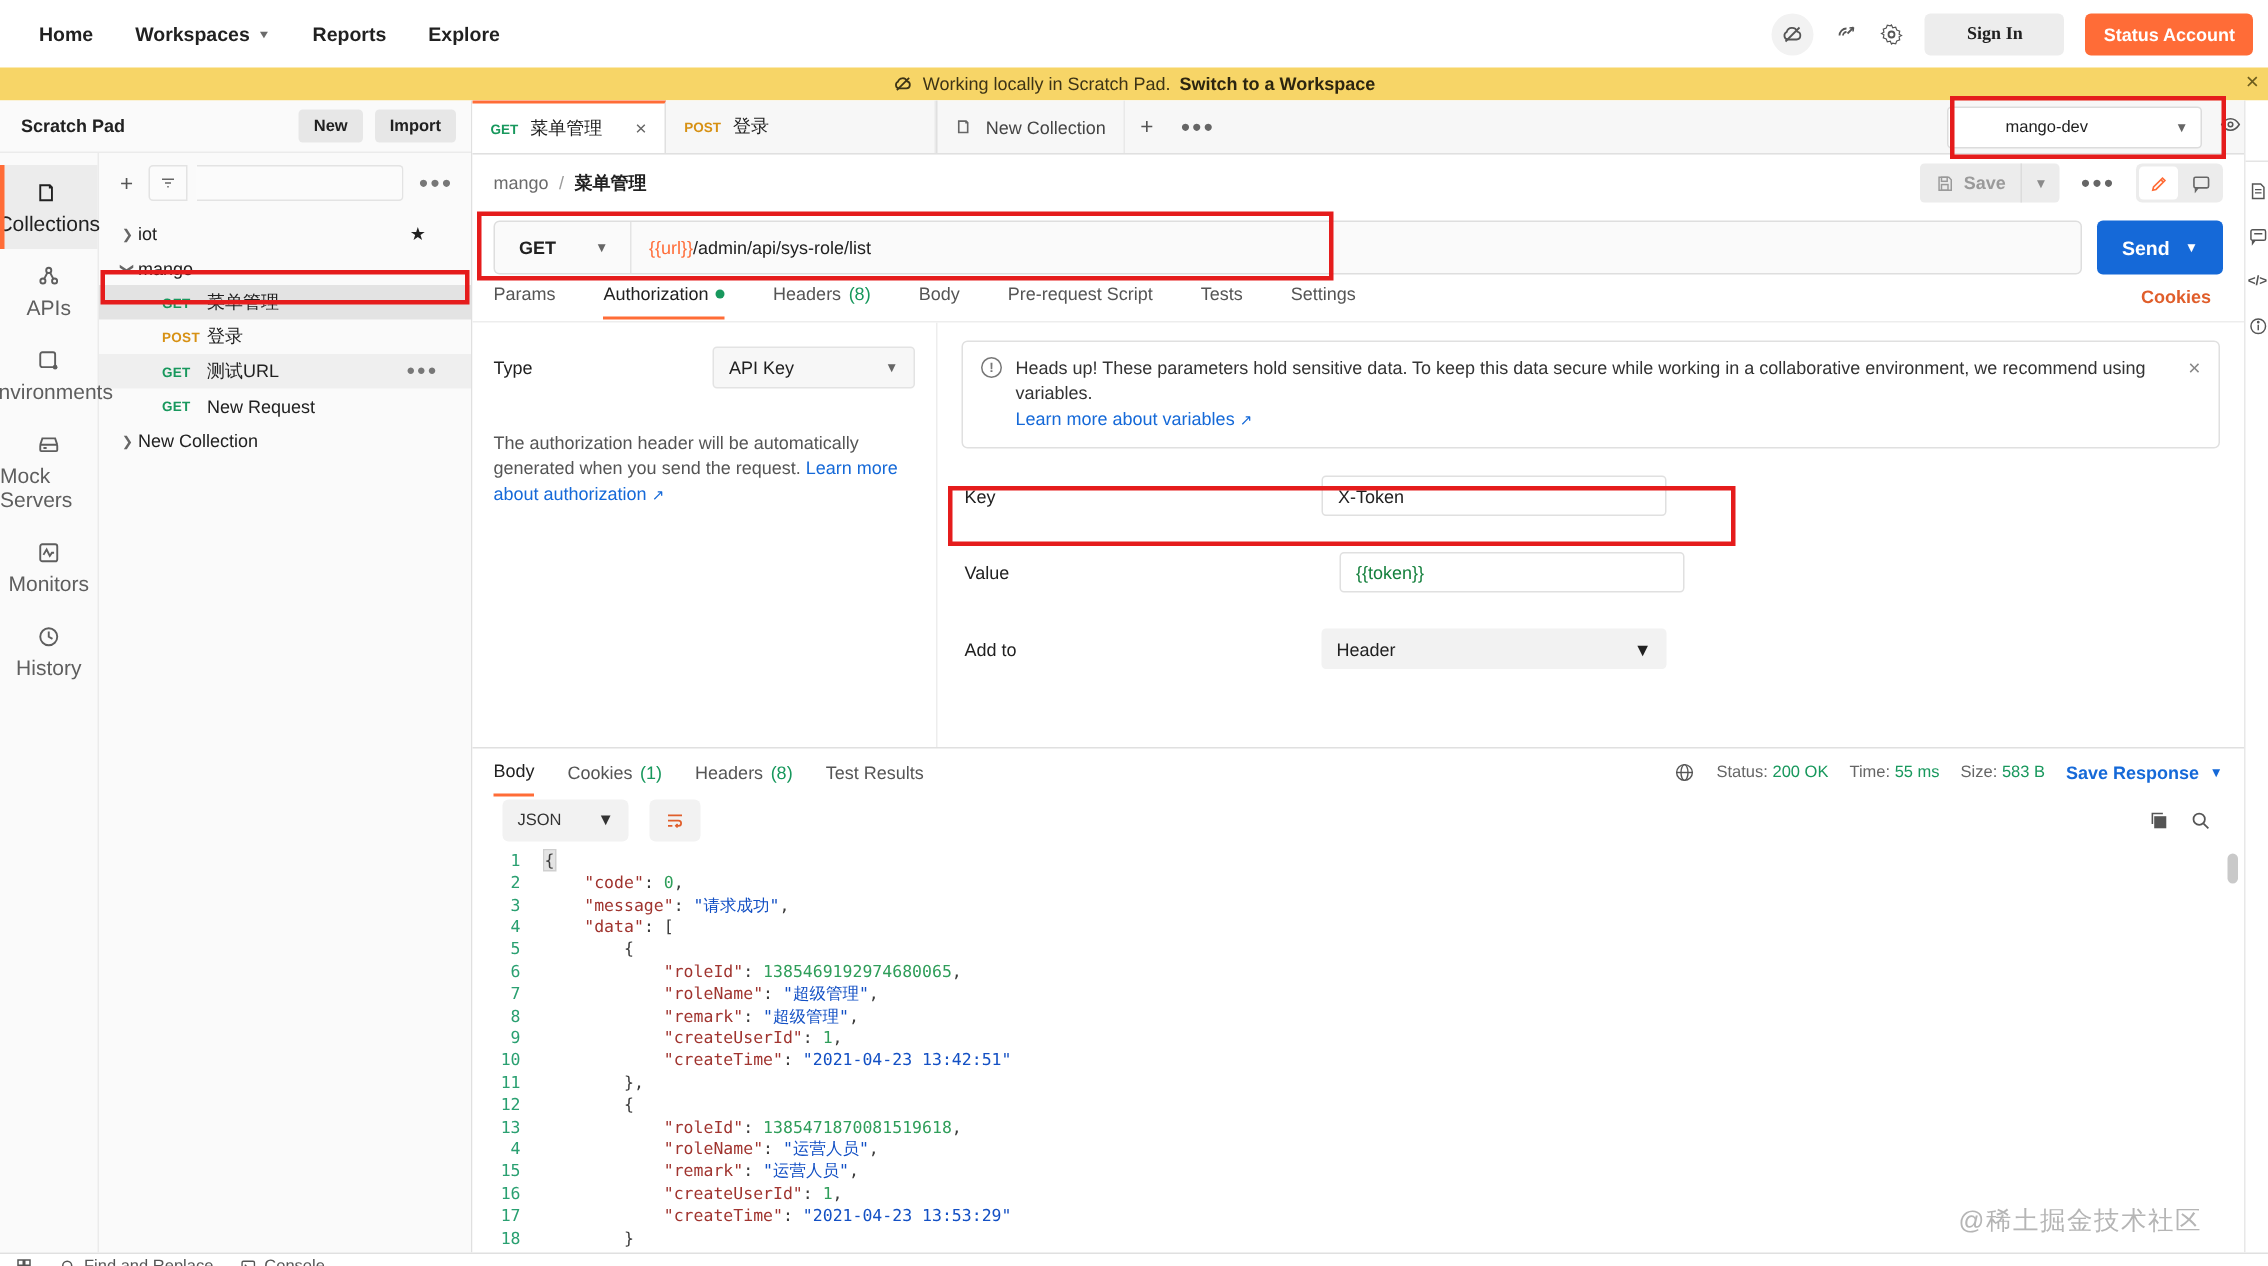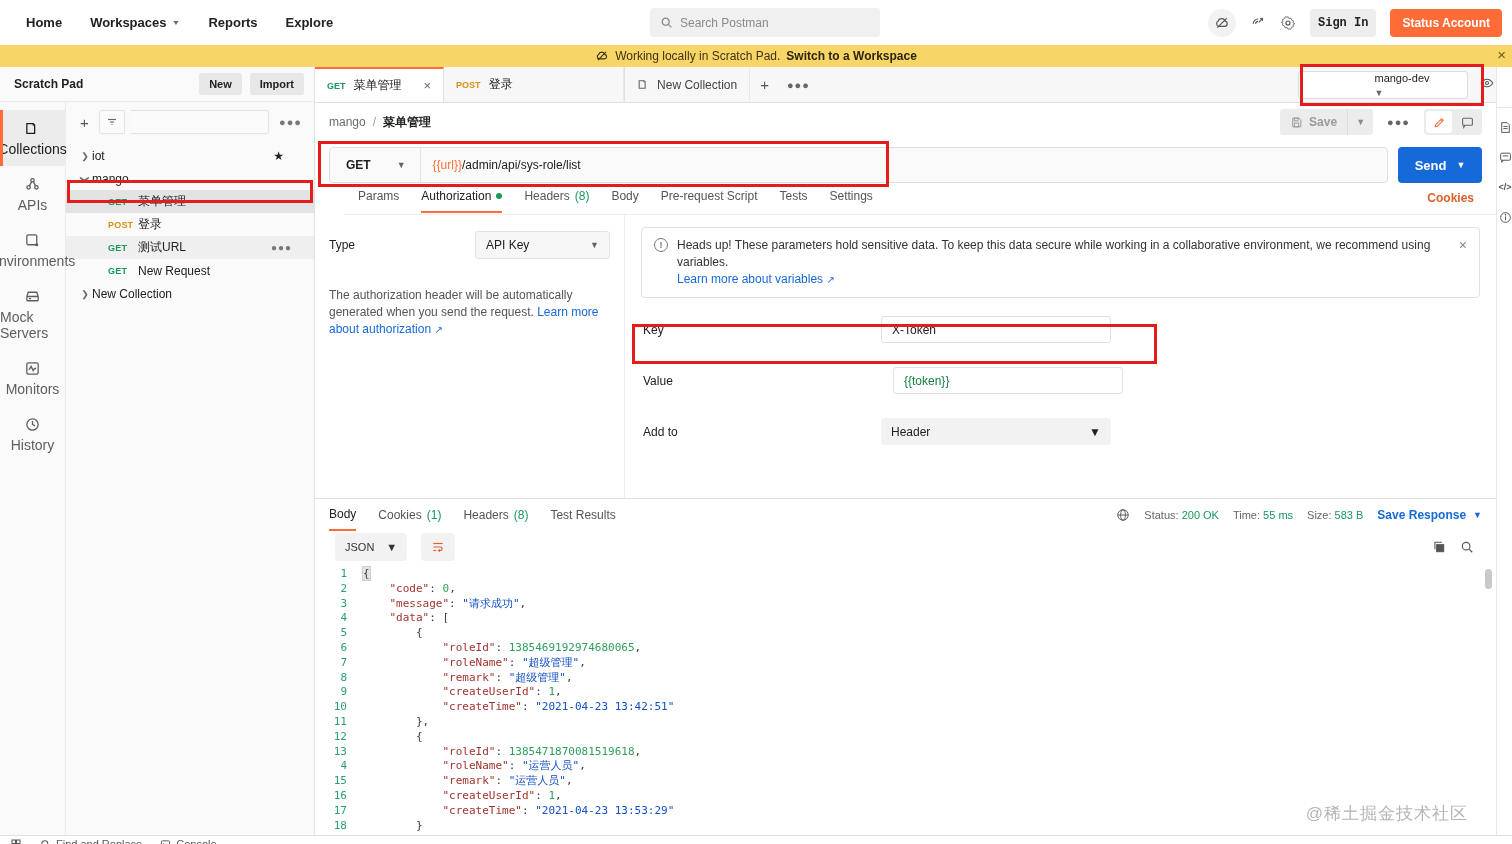--- a/index.html
+++ b/index.html
@@ -14,22 +14,22 @@
     display:flex; align-items:center; gap:5px; }
   .topnav .chev-sm { font-size:9px; color:#6b6b6b; transform:scaleY(.8); }
   .search-box { position:absolute; left:650px; top:8px; width:230px; height:29px; background:#f0f0f0;
     border-radius:4px; display:flex; align-items:center; padding:0 10px; gap:7px; }
   .search-box input { border:none; background:transparent; outline:none; font-size:12px; width:170px;
     color:#555; font-family:"Liberation Sans",sans-serif; }
   .search-box input::placeholder { color:#8a8a8a; }
   .topnav-right { position:absolute; right:10px; top:0; height:45px; display:flex; align-items:center; gap:14px; }
   .iconbtn { color:#555; display:flex; align-items:center; justify-content:center; cursor:pointer; }
   .iconbtn.circled { background:#f2f2f2; border-radius:50%; width:28px; height:28px; }
-  .btn-signin { background:#ededed; border:none; border-radius:4px; height:28px; padding:0 8px;
-    font-size:12px; font-weight:600; color:#212121; cursor:pointer; font-family:Liberation Mono, monospace;}
+  .btn-signin { background:#ededed; border:none; border-radius:4px; height:28px; padding:0 28px;
+    font-size:12px; font-weight:600; color:#212121; cursor:pointer; font-family:Liberation Serif, serif;}
   .btn-create { background:#ff6c37; border:none; border-radius:4px; height:28px; padding:0 12px;
     font-size:12px; font-weight:700; color:#fff; cursor:pointer; font-family:"Liberation Sans",sans-serif;}
 
   
   .banner { position:absolute; top:45px; left:0; right:0; height:22px; background:#f7d567;
     display:flex; align-items:center; justify-content:center; font-size:12px; color:#3d3416; gap:6px; }
   .banner b { cursor:pointer; color:#2c2510; }
   .banner .close { position:absolute; right:6px; top:1px; font-size:15px; color:#6d5d1d; cursor:pointer; }
 
   
@@ -77,21 +77,21 @@
     display:flex; align-items:stretch; }
   .tab { display:flex; align-items:center; gap:8px; padding:0 12px; font-size:12px; cursor:pointer;
     border-right:1px solid #e9e9e9; color:#212121; }
   .tab .t-method { font-size:9px; font-weight:700; }
   .tab.active { background:#fff; border-top:2px solid #ff6c37; border-right:1px solid #e0e0e0; }
   .tab .t-close { color:#666; font-size:13px; margin-left:14px; }
   .tab.coll-tab { border-left:1px solid #e0e0e0; color:#444; gap:7px; }
   .tab-plus { display:flex; align-items:center; padding:0 10px; font-size:15px; color:#555; cursor:pointer; }
   .tab-menu { display:flex; align-items:center; padding:0 8px; letter-spacing:1px; font-size:11px; color:#666; cursor:pointer; }
   .env-select { position:absolute; right:28px; top:4px; width:170px; height:28px; background:#fff;
-    border:1px solid #dcdcdc; border-radius:3px; display:flex; align-items:center; cursor:pointer;flex-direction:column; }
+    border:1px solid #dcdcdc; border-radius:3px; display:flex; align-items:center; cursor:pointer; }
   .env-select .env-name { flex:1; font-size:11px; color:#212121; padding-left:38px; }
   .env-select .chev-sm { margin-right:8px; color:#666; font-size:9px; }
   .env-eye { position:absolute; right:2px; top:9px; color:#555; }
 
   .crumb-row { height:38px; display:flex; align-items:center; padding:0 14px; }
   .crumb { display:flex; align-items:center; gap:7px; font-size:12px; flex:1; }
   .crumb .parent { color:#6b6b6b; }
   .crumb .sep { color:#9a9a9a; }
   .crumb .current { font-weight:700; }
   .save-group { display:flex; align-items:center; background:#ececec; border-radius:3px; height:26px;
@@ -110,21 +110,21 @@
   .url-method { display:flex; align-items:center; gap:26px; padding:0 14px 0 16px; font-size:12px; font-weight:700;
     color:#212121; border-right:1px solid #e4e4e4; height:100%; cursor:pointer; }
   .url-method .chev-sm { color:#666; font-size:9px; font-weight:400; }
   .url-text { font-size:12px; padding-left:12px; color:#212121; }
   .url-text .var { color:#ff6c37; }
   .btn-send { width:84px; height:36px; background:#1569d8; border:none; border-radius:4px; color:#fff;
     font-size:13px; font-weight:700; cursor:pointer; display:flex; align-items:center; justify-content:center; gap:10px;
     font-family:"Liberation Sans",sans-serif; }
   .btn-send .chev-sm { font-size:9px; }
 
-  .req-tabs { height:26px; display:flex; align-items:flex-start; padding:0 14px; gap:22px; border-bottom:1px solid #ededed; position:relative;margin-left:29px; }
+  .req-tabs { height:26px; display:flex; align-items:flex-start; padding:0 14px; gap:32px; border-bottom:1px solid #ededed; position:relative; }
   .req-tab { font-size:12px; color:#555; cursor:pointer; padding-bottom:8px; display:flex; gap:5px; align-items:center; }
   .req-tab.active { color:#212121; border-bottom:2px solid #ff6c37; }
   .dot-green { width:6px; height:6px; border-radius:50%; background:#18985d; display:inline-block; }
   .count-green { color:#18985d; }
   .cookies-link { position:absolute; right:22px; top:2px; font-size:12px; color:#e05e2b; font-weight:600; cursor:pointer; }
 
   .auth-area { display:flex; height:284px; border-bottom:1px solid #e0e0e0; }
   .auth-left { width:310px; border-right:1px solid #ededed; padding:16px 14px; }
   .auth-type-row { display:flex; align-items:center; justify-content:space-between; }
   .auth-label { font-size:12px; color:#212121; }
@@ -160,21 +160,21 @@
   .meta-pair { color:#666; }
   .meta-pair .v { color:#18985d; }
   .save-resp { color:#1569d8; font-weight:700; font-size:12px; display:flex; gap:7px; align-items:center; cursor:pointer; }
   .save-resp .chev-sm { font-size:9px; }
 
   .resp-view-row { height:32px; display:flex; align-items:center; padding:0 14px; gap:8px; position:relative; }
   .seg-group { display:flex; background:#f2f2f2; border-radius:4px; padding:2px; }
   .seg-btn { border:none; background:transparent; height:24px; padding:0 13px; font-size:11px; color:#444;
     border-radius:3px; cursor:pointer; font-family:"Liberation Sans",sans-serif; }
   .seg-btn.active { background:#e0e0e0; color:#212121; }
-  .fmt-select { background:#f2f2f2; border-radius:4px; height:28px; display:flex; align-items:center; gap:12px;
+  .fmt-select { background:#f2f2f2; border-radius:4px; height:28px; display:flex; align-items:center; gap:24px;
     padding:0 10px; font-size:11px; color:#333; cursor:pointer; margin-left:6px; }
   .wrap-btn { background:#f2f2f2; border-radius:4px; height:28px; width:34px; display:flex; align-items:center;
     justify-content:center; color:#e05e2b; cursor:pointer; margin-left:6px; }
   .resp-view-icons { position:absolute; right:22px; display:flex; gap:14px; color:#555; }
 
   .code-area { position:relative; height:276px; overflow:hidden; padding-top:4px; }
   .code-line { display:flex; font-family:"DejaVu Sans Mono", monospace; font-size:11px; line-height:14.8px; }
   .code-line .ln { width:32px; text-align:right; color:#2aa071; margin-right:16px; flex:none; }
   .code-text { white-space:pre; }
   .tk-p { color:#3b3b3b; }
@@ -217,29 +217,20 @@
         <span>Workspaces</span>
         <span class="chev-sm">▼</span>
       </span>
     <span class="nav-item">
         <span>Reports</span>
       </span>
     <span class="nav-item">
         <span>Explore</span>
       </span>
 
-    <div class="search-box">
-      <span class="iconbtn">
-        <svg width="13" height="13" viewBox="0 0 24 24" fill="none" stroke="#8a8a8a" stroke-width="2.4">
-            <circle cx="10.5" cy="10.5" r="6.5"></circle>
-            <line x1="15.5" y1="15.5" x2="21" y2="21"></line>
-          </svg>
-      </span>
-      <input placeholder="Search Postman" style="">
-    </div>
 
     <div class="topnav-right">
       <span class="iconbtn circled">
         <svg width="16" height="16" viewBox="0 0 24 24" fill="none" stroke="#555" stroke-width="1.8">
             <path d="M7 17h9a4 4 0 0 0 .7-7.9A5.5 5.5 0 0 0 6.2 9.5 4 4 0 0 0 7 17z"></path>
             <line x1="5" y1="19" x2="19" y2="5"></line>
           </svg>
       </span>
       <span class="iconbtn">
         <svg width="16" height="16" viewBox="0 0 24 24" fill="none" stroke="#555" stroke-width="1.8">

